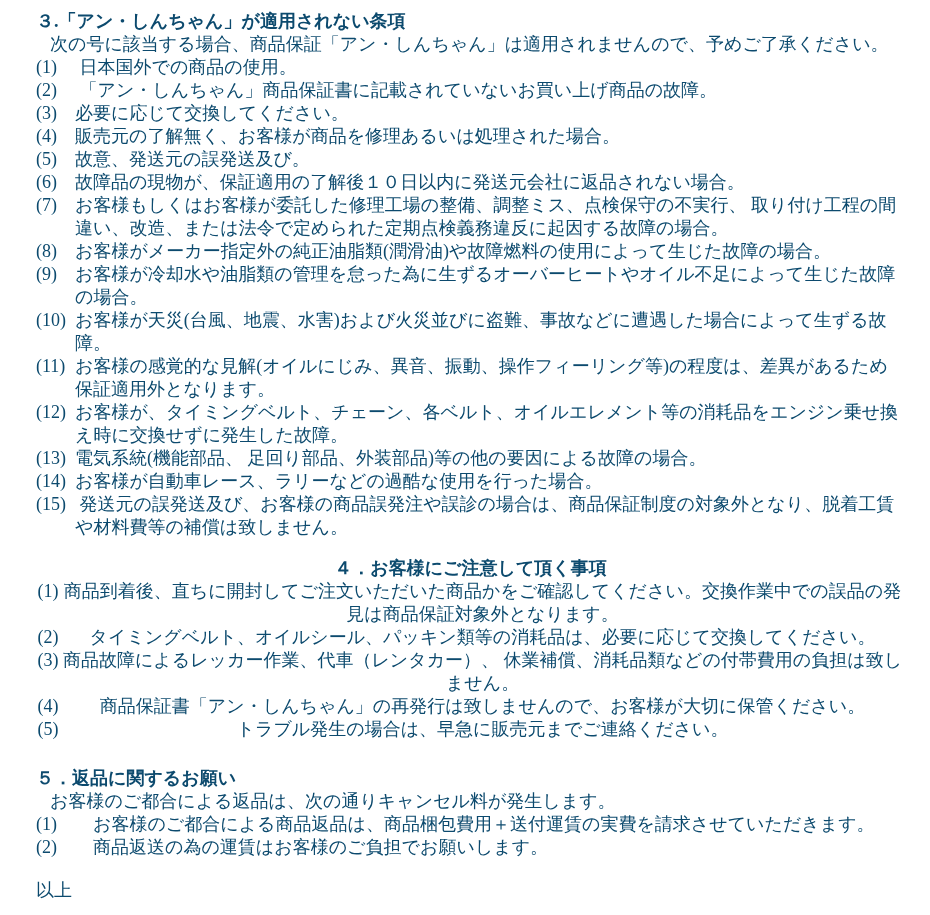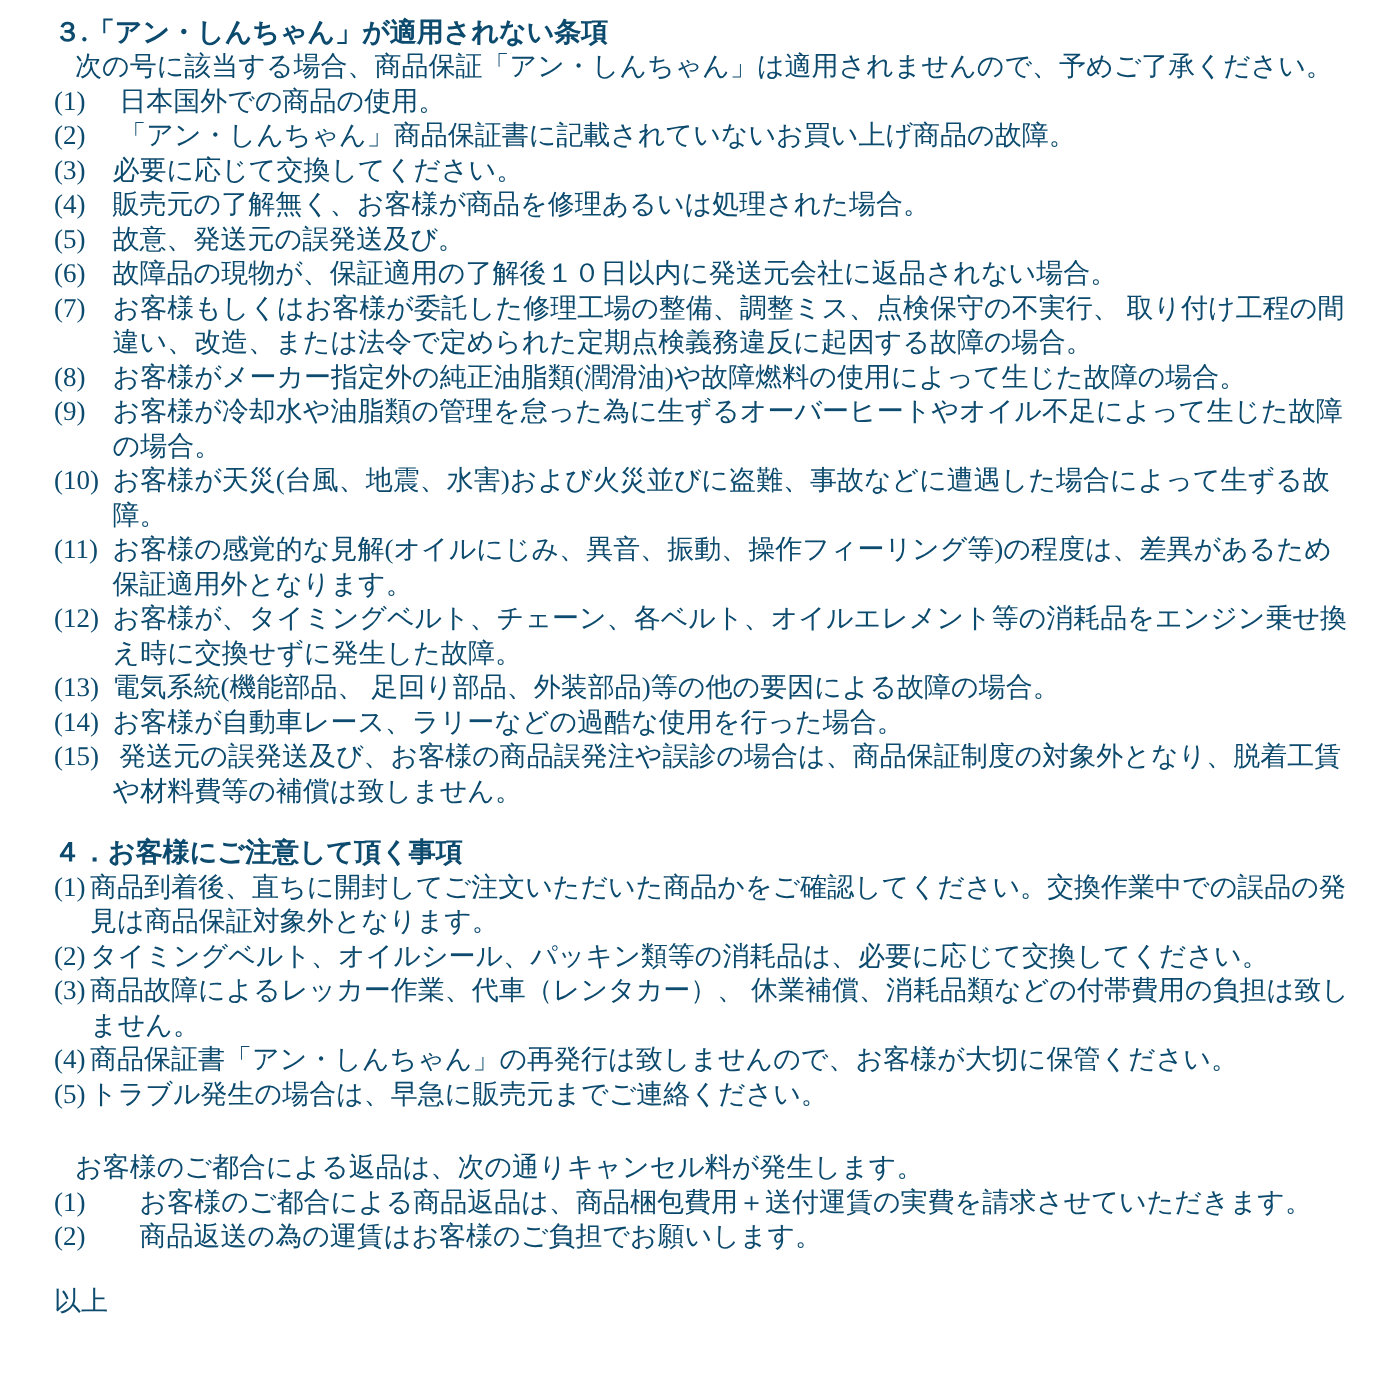--- a/index.html
+++ b/index.html
@@ -24,21 +24,21 @@
     padding-left: 14px;
     white-space: pre-wrap;
   }
   .items { }
   .item { display: flex; align-items: flex-start; }
   .item .num { flex: none; white-space: pre; }
   .item .txt { flex: 1 1 auto; white-space: pre-wrap; }
   .sec-exclusions .item .num { width: 39px; }
   .sec-notes      .item .num { width: 24px; }
   .sec-returns    .item .num { width: 39px; }
-  .sec-notes   { margin-top: 18px; }
+  .sec-notes   { margin-top: 18px; text-align: center; }
   .sec-returns { margin-top: 26px; }
   .txt .b { font-weight: normal; }
   .doc-footer {
     margin-top: 20px;
     padding-right: 40px;
     text-align: left;
   }
 </style>
 </head>
 <body>
@@ -132,20 +132,21 @@
           <span class="txt"><span>商品保証書「アン・しんちゃん」の再発行は致しませんので、お客様が大切に保管ください。</span></span>
         </div>
         <div class="item">
           <span class="num">(5)</span>
           <span class="txt"><span>トラブル発生の場合は、早急に販売元までご連絡ください。</span></span>
         </div>
       </div>
   </section>
 
   <section class="sec sec-returns">
+    <div class="sec-heading">５．返品に関するお願い</div>
     <div class="intro">お客様のご都合による返品は、次の通りキャンセル料が発生します。</div>
     <div class="items">
         <div class="item">
           <span class="num">(1)</span>
           <span class="txt"><span>　お客様のご都合による商品返品は、</span><span class="b">商品梱包費用＋送付運賃の実費</span><span>を請求させていただきます。</span></span>
         </div>
         <div class="item">
           <span class="num">(2)</span>
           <span class="txt"><span>　商品返送の為の運賃はお客様のご負担でお願いします。</span></span>
         </div>

